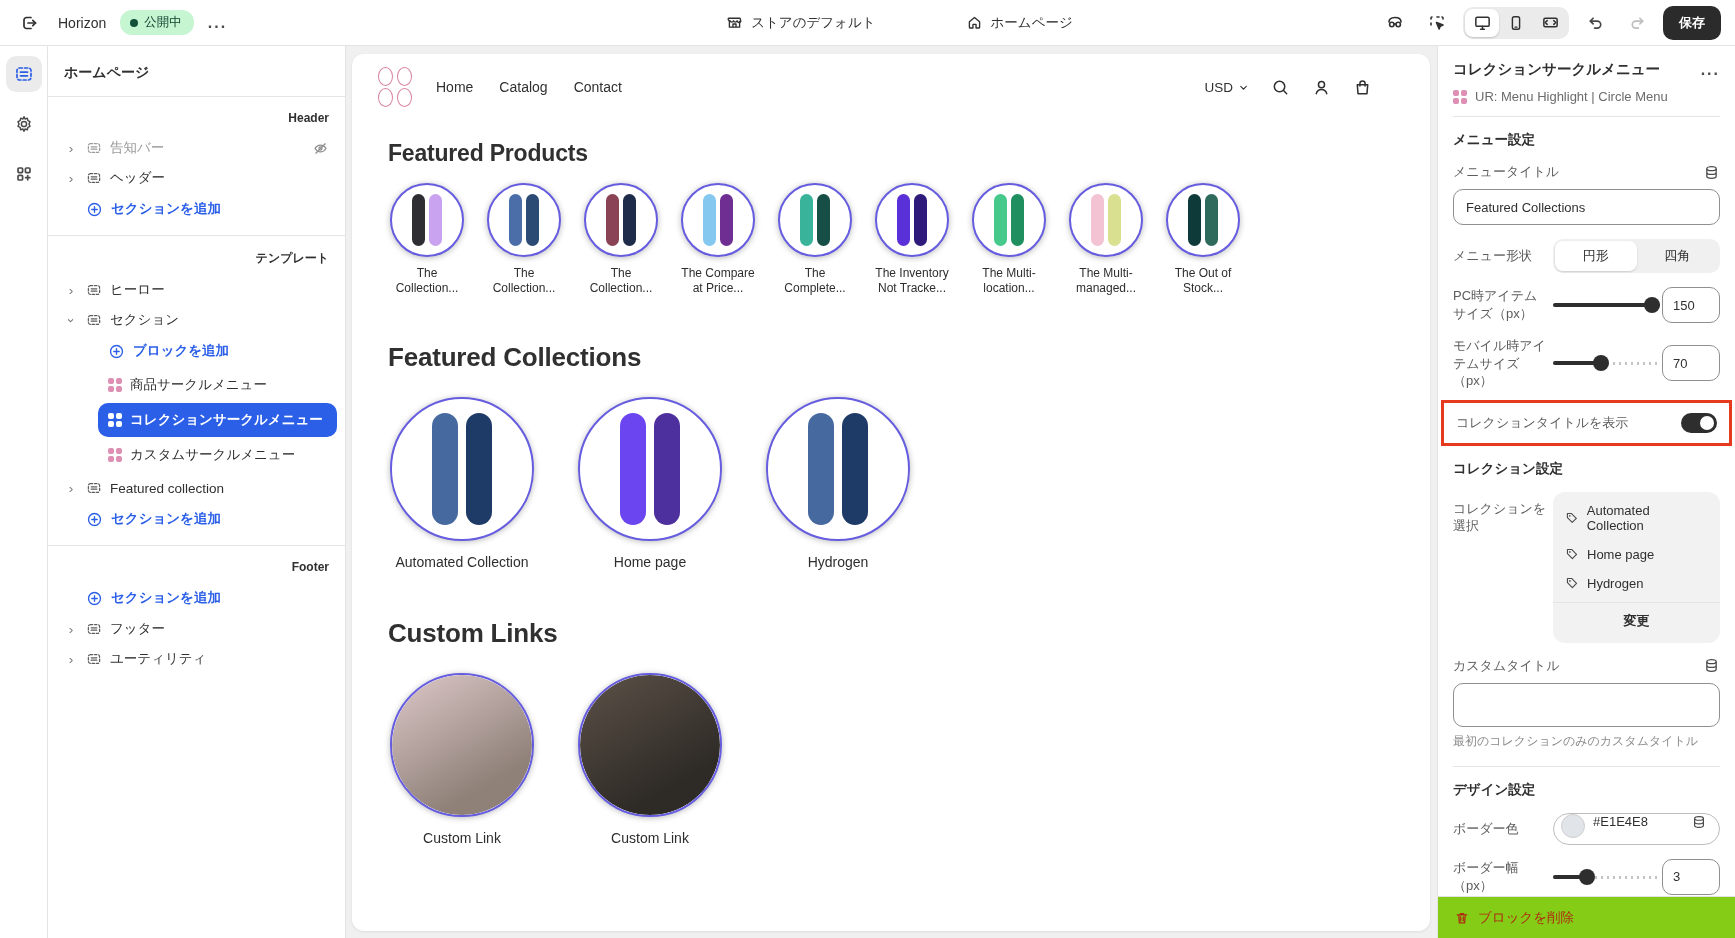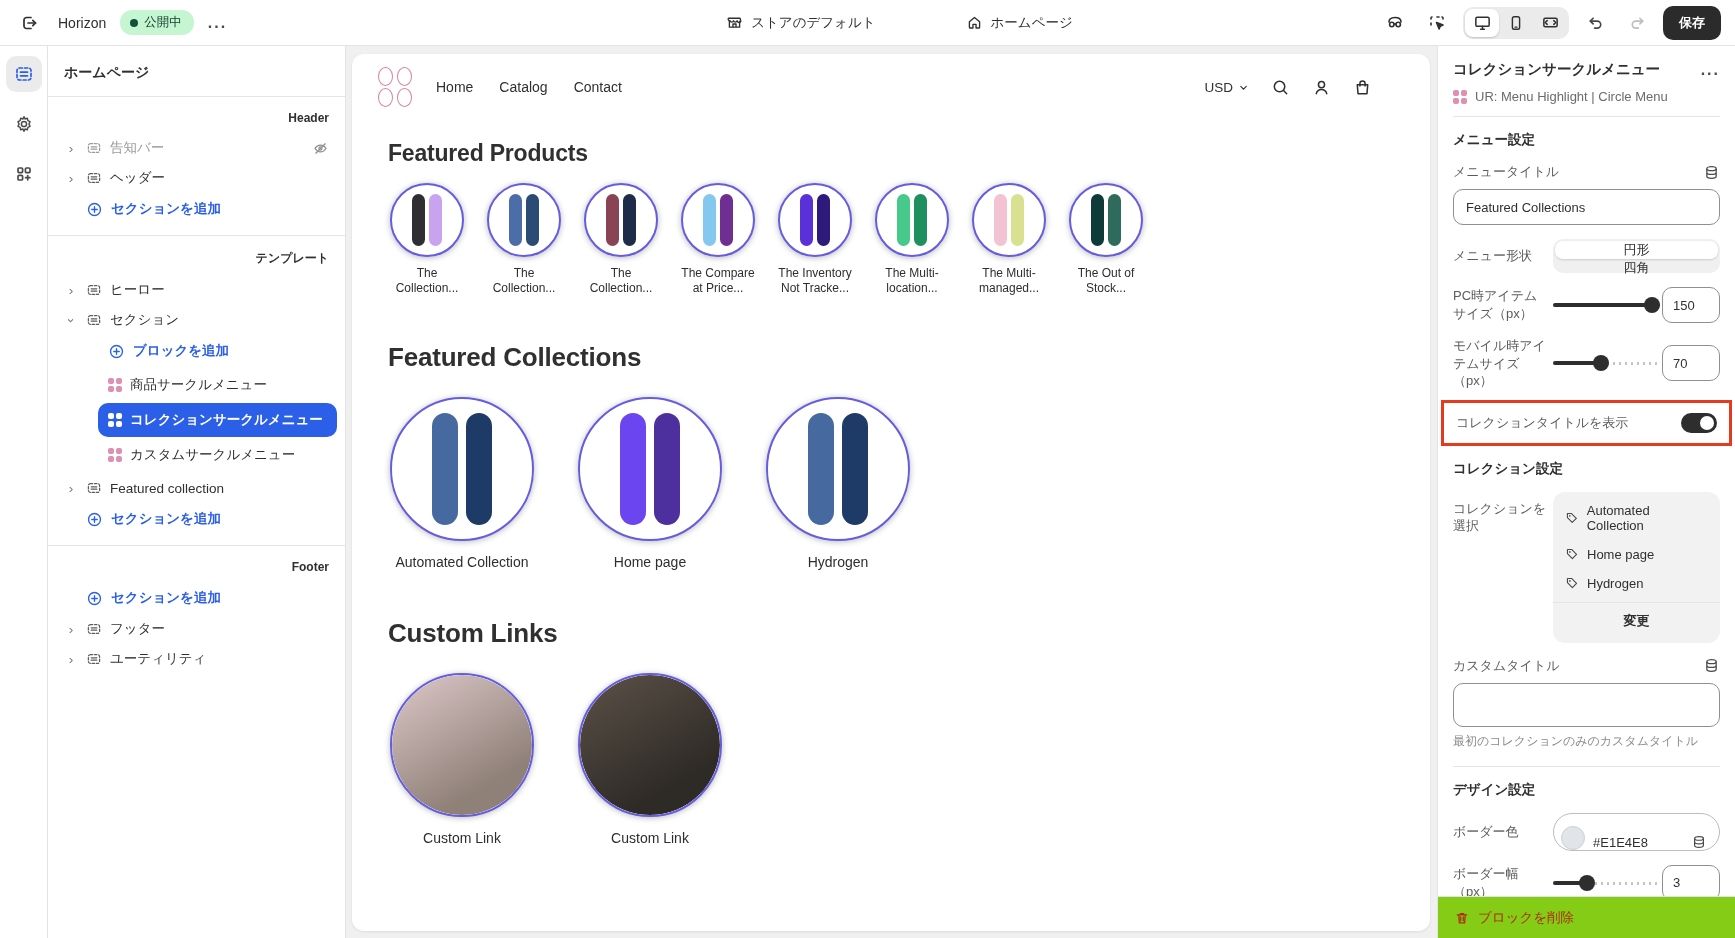--- a/index.html
+++ b/index.html
@@ -93,39 +93,39 @@
   .pn-more { color:#4a4a4a; letter-spacing:2px; font-weight:700; cursor:pointer; }
   .pn-sub { display:flex; align-items:center; gap:8px; color:#6b6b6b; font-size:13px; margin-top:10px; padding-bottom:12px; border-bottom:1px solid #e5e5e5; }
   .pn-section-h { font-size:13.5px; font-weight:700; margin-top:14px; }
   .pn-label-row { display:flex; align-items:center; margin-top:14px; }
   .pn-label { font-size:13px; color:#5c5c5c; flex:1; }
   .pn-input { width:100%; height:36px; border:1px solid #8f8f8f; border-radius:10px; font-size:13px;
     padding:0 12px; margin-top:8px; color:#303030; font-family:inherit; background:#fff; }
   .pn-row { display:flex; align-items:center; margin-top:14px; }
   .pn-row .pn-label { width:100px; flex:none; padding-right:6px; line-height:1.35; }
   .pn-ctrl { flex:1; }
-  .seg2 { display:flex; background:#f0f0f0; border-radius:10px; padding:2px; height:34px;flex-direction:column; }
+  .seg2 { display:flex; background:#f0f0f0; border-radius:10px; padding:2px; height:34px; }
   .seg2 div { flex:1; display:flex; align-items:center; justify-content:center; font-size:13px; cursor:pointer; color:#303030; }
   .seg2 .on { background:#fff; border-radius:8px; box-shadow:0 1px 2px rgba(0,0,0,.15); }
   .sliderow { display:flex; align-items:center; gap:2px; flex:1; }
   .slider { position:relative; flex:1; height:16px; }
   .slider .rest { position:absolute; top:7px; left:0; right:0; height:3px;
     background:repeating-linear-gradient(90deg,#c4c4c4 0 2px,transparent 2px 6px); border-radius:2px; }
   .slider .fill { position:absolute; top:6px; left:0; height:4px; background:#2e2e2e; border-radius:2px; }
   .slider .knob { position:absolute; top:0; width:16px; height:16px; border-radius:50%; background:#2e2e2e; }
   .numbox { width:58px; height:36px; border:1px solid #8f8f8f; border-radius:10px; font-size:13px; padding:0 10px; color:#303030; font-family:inherit; }
   .hl-red { border:3px solid #e63a1f; margin:10px -12px 0; padding:10px 12px; display:flex; align-items:center; }
   .toggle { width:36px; height:20px; border-radius:10px; background:#2e2e2e; position:relative; cursor:pointer; flex:none; }
   .toggle i { position:absolute; right:3px; top:3px; width:14px; height:14px; background:#fff; border-radius:50%; }
   .sel-box { background:#f2f2f2; border-radius:12px; padding:4px 0; }
   .sel-item { display:flex; align-items:center; gap:8px; padding:7px 12px; font-size:13px; }
   .sel-change { border-top:1px solid #e4e4e4; margin-top:4px; padding:9px 0; text-align:center; font-size:13px; font-weight:600; cursor:pointer; }
   .pn-help { font-size:12px; color:#8a8a8a; margin-top:6px; }
   .pn-div { border-top:1px solid #e5e5e5; margin-top:16px; }
-  .colorpill { display:flex; align-items:flex-end; gap:8px; border:1px solid #bdbdbd; border-radius:19px; height:38px; padding:0 12px 0 7px; cursor:pointer; }
+  .colorpill { display:flex; align-items:flex-start; gap:8px; border:1px solid #bdbdbd; border-radius:19px; height:32px; padding:0 12px 0 7px; cursor:pointer; }
   .swatch { width:24px; height:24px; border-radius:50%; background:#E1E4E8; border:1px solid #cfcfcf; }
   .colorpill span { flex:1; font-size:13px; }
   .tallinput { height:44px; }
   .pn-bottom { border-top:1px solid #e3e3e3; height:42px; display:flex; align-items:center; gap:8px; padding:0 16px; background:#84cc16; color:#b02c10; font-size:13.5px; cursor:pointer; }
 </style>
 </head>
 <body>
 
 <div class="topbar">
   <div class="tb-left">
@@ -438,20 +438,27 @@
   </div>
 
   <div class="pv-cell small">
     <div class="circle small">
       <i class="board" style="background: rgb(133, 200, 239);"></i>
       <i class="board" style="background: rgb(111, 46, 145);"></i>
     </div>
     <div class="pv-label">The Compare at Price...</div>
   </div>
 
+  <div class="pv-cell small">
+    <div class="circle small">
+      <i class="board" style="background: rgb(57, 179, 154);"></i>
+      <i class="board" style="background: rgb(23, 79, 70);"></i>
+    </div>
+    <div class="pv-label">The Complete...</div>
+  </div>
 
   <div class="pv-cell small">
     <div class="circle small">
       <i class="board" style="background: rgb(90, 49, 216);"></i>
       <i class="board" style="background: rgb(46, 26, 122);"></i>
     </div>
     <div class="pv-label">The Inventory Not Tracke...</div>
   </div>
 
   <div class="pv-cell small">

